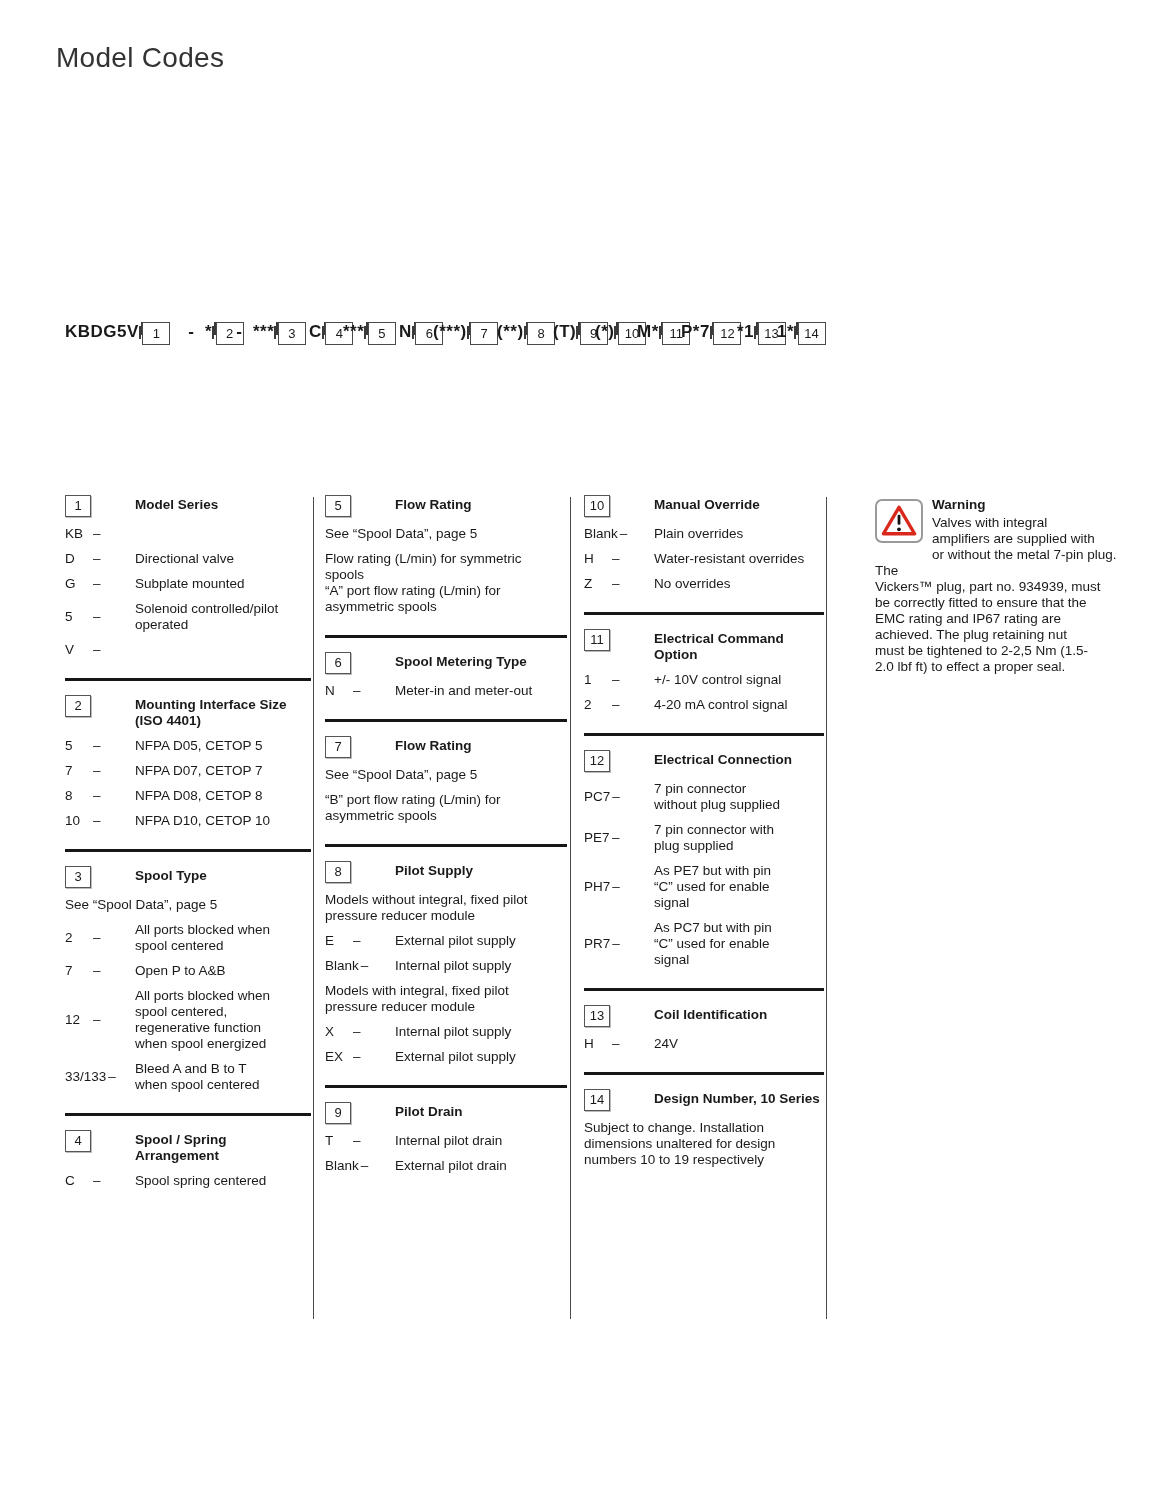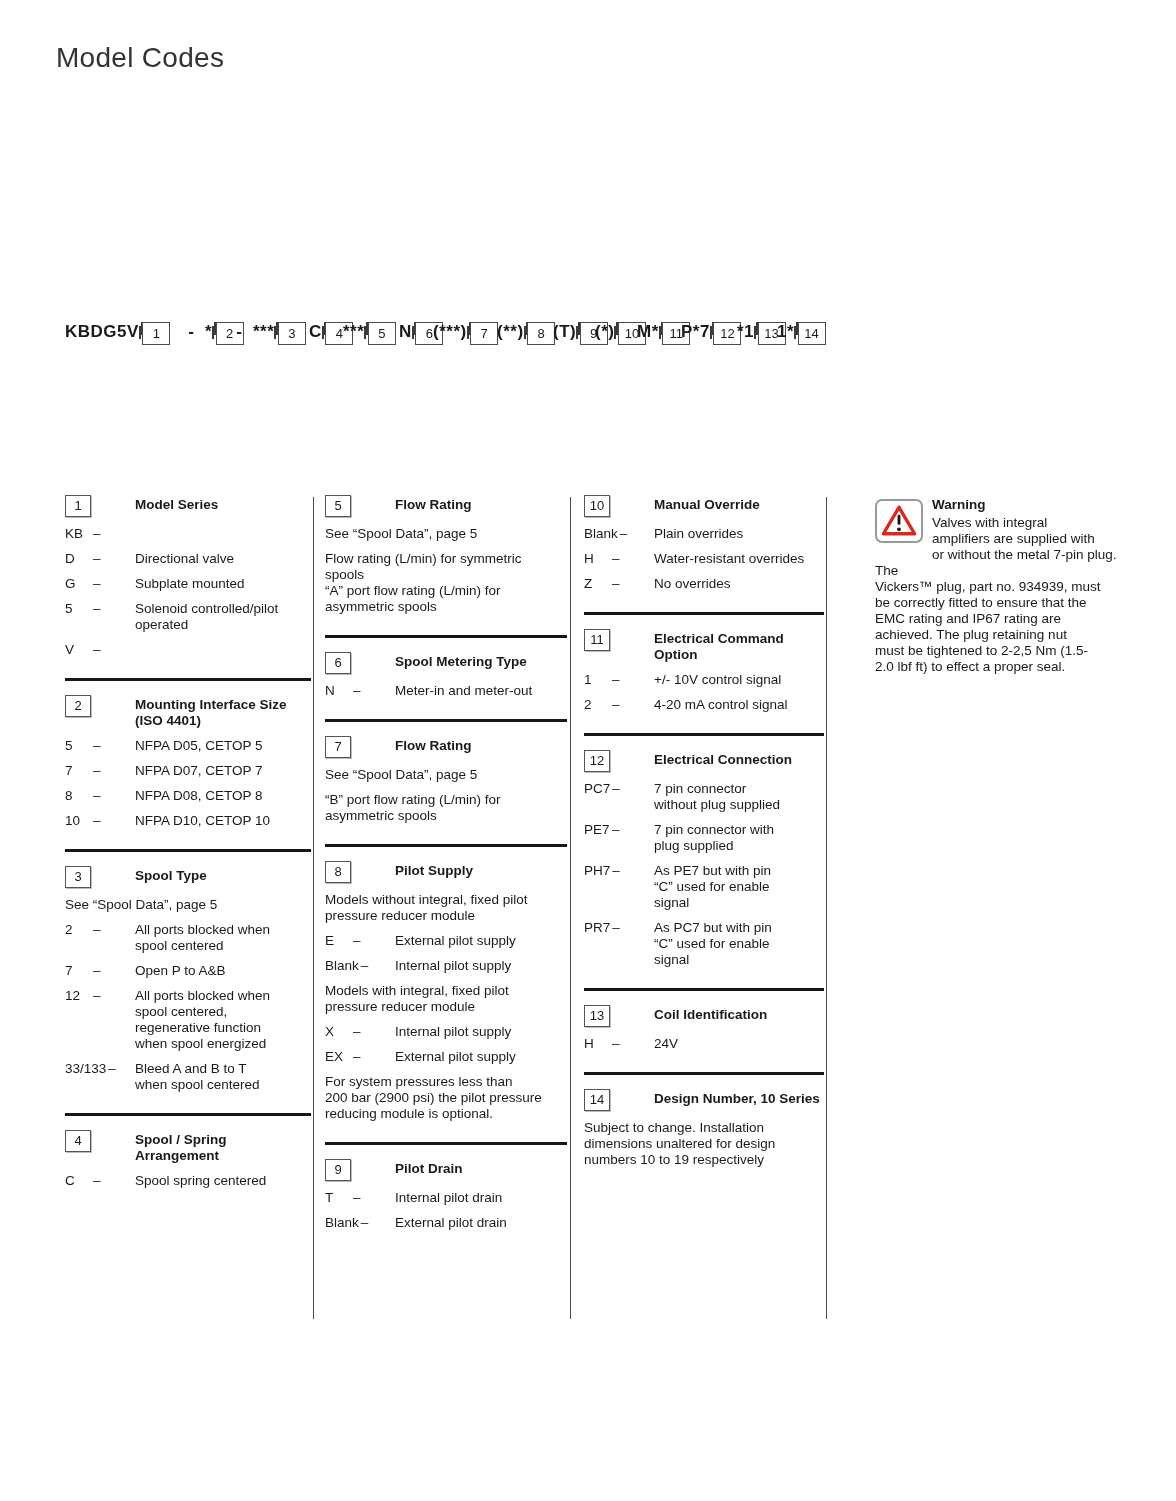--- a/index.html
+++ b/index.html
@@ -28,21 +28,21 @@
   
   .col { position:absolute; top:497px; font-size:13.5px; line-height:16px; }
   .vrule { position:absolute; top:497px; width:1px; height:822px; background:#4a4a4a; }
   .hrule { height:3px; background:#161616; margin:20px 0 16px; }
   .sec-header { display:grid; grid-template-columns:70px 1fr; margin-bottom:9px; }
   .sec-num { width:24px; height:20px; margin-top:-2px; border:1px solid #555; box-shadow:1px 1px 0 #bbb;
     display:flex; align-items:center; justify-content:center; font-size:13px; background:#fff; }
   .sec-title { font-weight:700; white-space:pre-line; }
   .para { white-space:pre-line; margin-bottom:9px; }
   .row { display:grid; grid-template-columns:70px 1fr; margin-bottom:9px; }
-  .cell-code { display:flex; align-items:flex-start; }
+  .cell-code { display:flex; align-items:center; }
   .code { min-width:26px; }
   .dash { padding-left:2px; }
   .desc { white-space:pre-line; }
   
   .warn-col { }
   .warn-icon { float:left; width:44px; height:40px; margin:2px 9px 5px 0;
     border:2px solid #999; border-radius:7px; display:flex; align-items:center; justify-content:center; background:#fff; }
   .warn-title { font-weight:700; margin-bottom:2px; }
   .warn-body { white-space:pre-line; }
 </style>
@@ -400,23 +400,20 @@
           </div>
           <div class="desc">Internal pilot supply</div>
         </div>
         <div class="row">
           <div class="cell-code">
             <span class="code">EX</span>
             <span class="dash">–</span>
           </div>
           <div class="desc">External pilot supply</div>
         </div>
-        <div class="para">For system pressures less than
-200 bar (2900 psi) the pilot pressure
-reducing module is optional.</div>
       </div>
       <div class="hrule"></div>
       <div class="section">
         <div class="sec-header">
           <div class="sec-num">9</div>
           <div class="sec-title">Pilot Drain</div>
         </div>
         <div class="row">
           <div class="cell-code">
             <span class="code">T</span>

